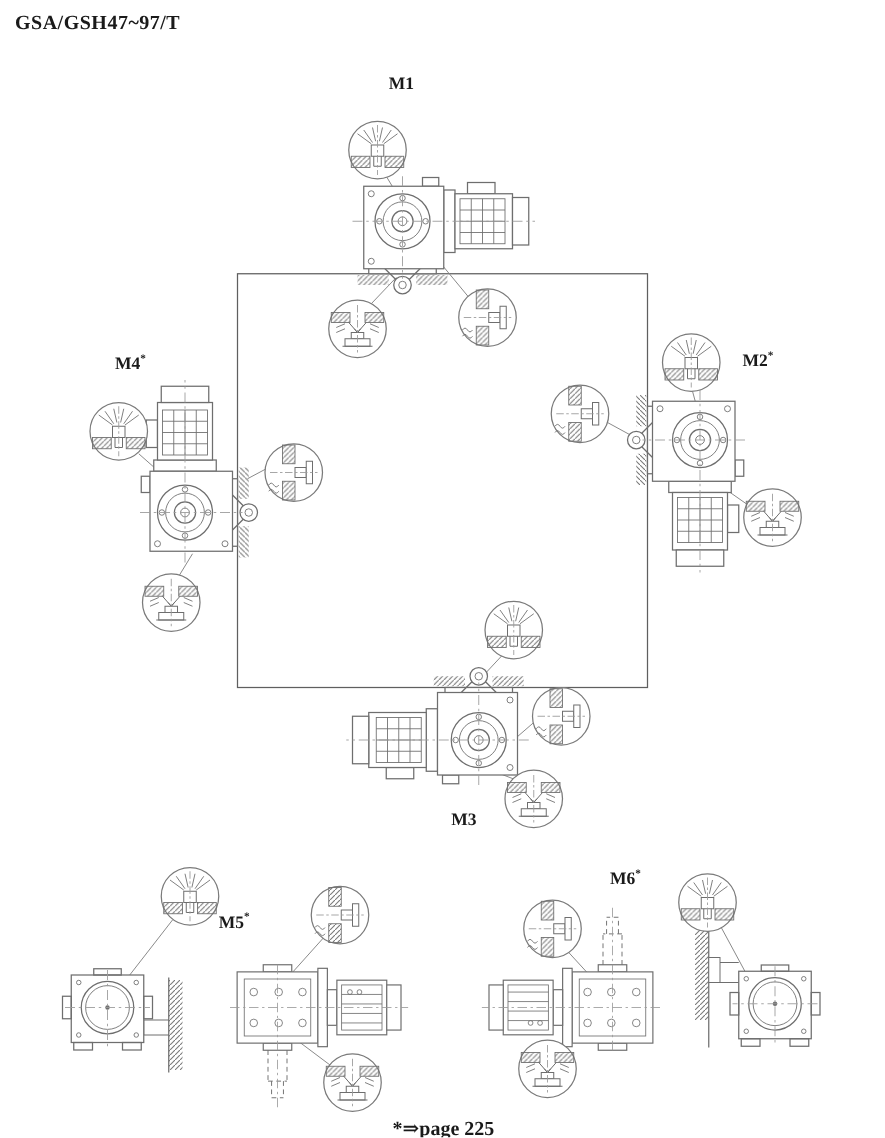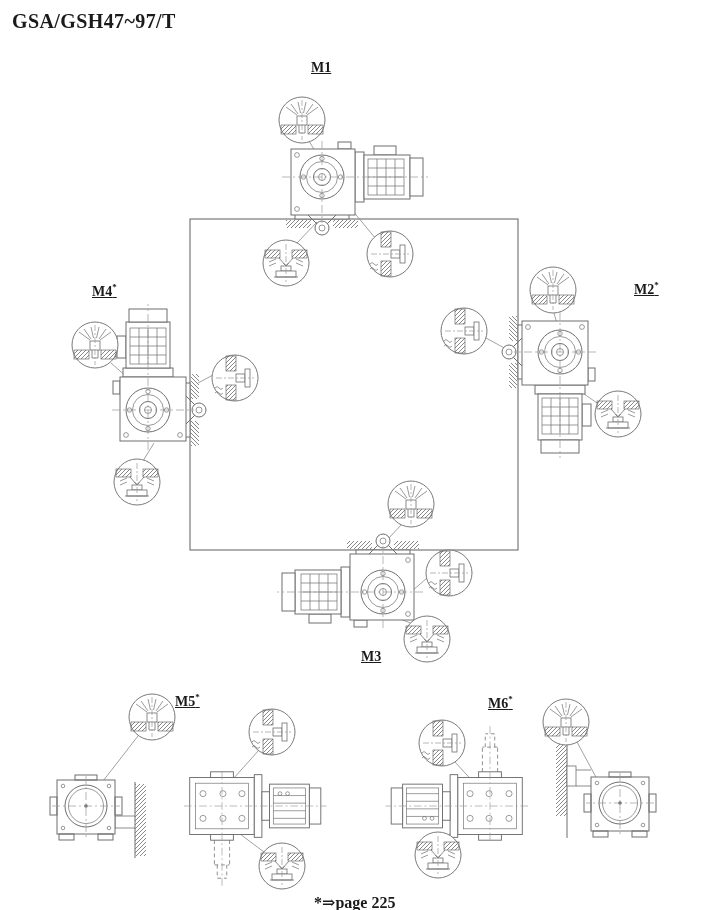--- a/index.html
+++ b/index.html
@@ -1,25 +1,25 @@
 <!DOCTYPE html>
 <html><head>
 <meta charset="utf-8">
 <style>
   html,body{margin:0;padding:0;background:#fff;}
   .screen{position:relative;width:708px;height:910px;background:#fff;overflow:hidden;
           font-family:"Liberation Serif","DejaVu Serif",serif;}
-  .title{position:absolute;left:12px;top:10px;font-size:20px;font-weight:bold;
+  .title{position:absolute;left:12px;top:10px;font-size:16px;font-weight:bold;
          color:#1a1a1a;letter-spacing:.4px;}
-  .pos-label{position:absolute;font-size:14px;font-weight:bold;color:#1a1a1a;text-decoration:underline;}
+  .pos-label{position:absolute;font-size:14px;font-weight:bold;color:#1a1a1a;}
   .pos-label sup{font-size:9px;line-height:0;}
   .footnote{position:absolute;left:314px;top:893px;font-size:16px;font-weight:bold;color:#1a1a1a;}
-  #m1l{left:311px;top:60px;}  #m2l{left:634px;top:282px;text-align:center;}
+  #m1l{left:311px;top:60px;}  #m2l{left:594px;top:282px;text-align:center;}
   #m3l{left:361px;top:649px;text-align:right;} #m4l{left:92px;top:284px;text-align:center;}
-  #m5l{left:175px;top:694px;} #m6l{left:488px;top:696px;text-align:center;}
+  #m5l{left:175px;top:731px;} #m6l{left:488px;top:696px;text-align:center;}
   svg.canvas{position:absolute;left:0;top:0;}
 </style>
 </head>
 <body>
 
 <div class="screen">
 
   <svg class="canvas" width="708" height="910" viewBox="0 0 708 910">
     <defs>
       <pattern id="ph" patternUnits="userSpaceOnUse" width="4" height="4">

